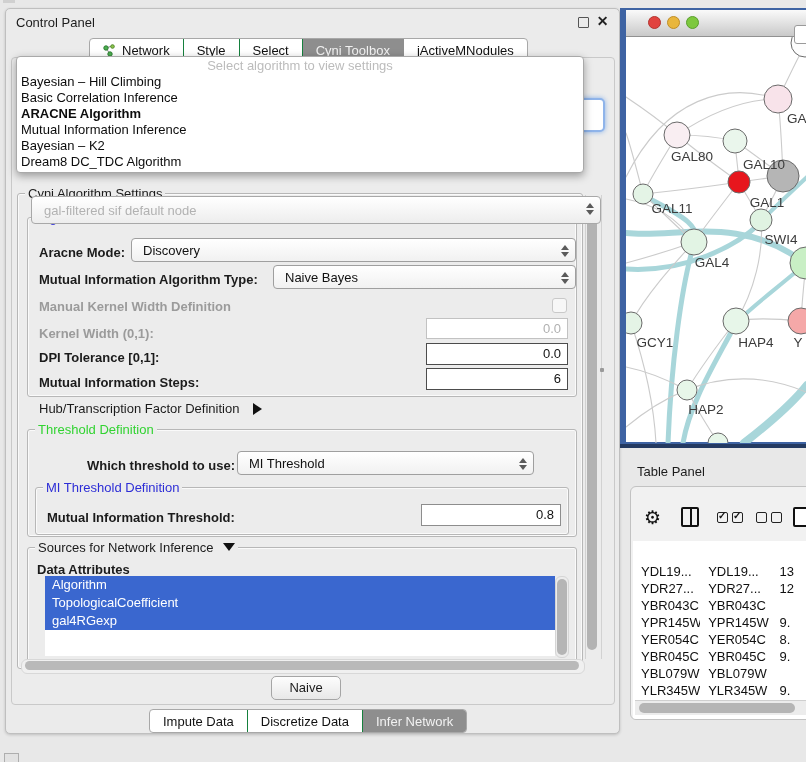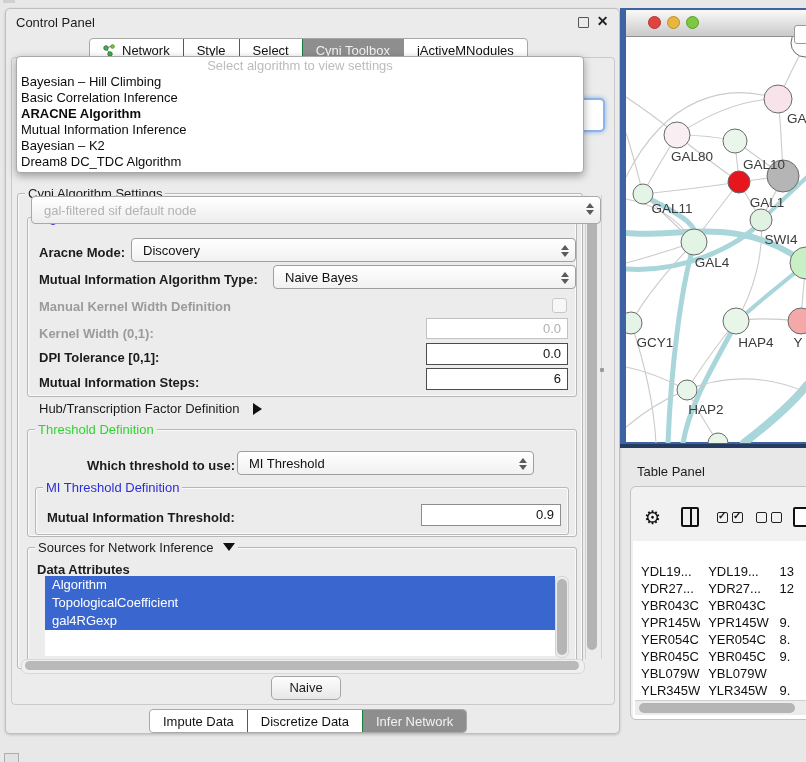--- a/index.html
+++ b/index.html
@@ -216,21 +216,21 @@
       <span>MI Threshold</span>
       <span class="spin">
           <i class="up"></i>
           <i class="dn"></i>
         </span>
     </div>
 
     <div class="abs group" style="left:29px;top:478px;width:532px;height:46px;"></div>
     <div class="abs gtitle t-blue" style="left:37px;top:471px;">MI Threshold Definition</div>
     <div class="abs lbl b" style="left:41px;top:501px;">Mutual Information Threshold:</div>
-    <div class="abs field mid" style="left:415px;top:495px;width:140px;height:22px;">0.9</div>
+    <div class="abs field mid" style="left:415px;top:495px;width:140px;height:22px;">0.8</div>
 
     <div class="abs group" style="left:21px;top:538px;width:548px;height:113px;"></div>
     <div class="abs gtitle" style="left:29px;top:531px;">
       <span>Sources for Network Inference</span>
       <span class="tri-down"></span>
     </div>
     <div class="abs lbl b" style="left:31px;top:553px;">Data Attributes</div>
     <div class="abs attr-list" id="attrList" style="left:39px;top:567px;width:510px;height:80px;">
         <div class="attr-item">Algorithm</div>
         <div class="attr-item">TopologicalCoefficient</div>

